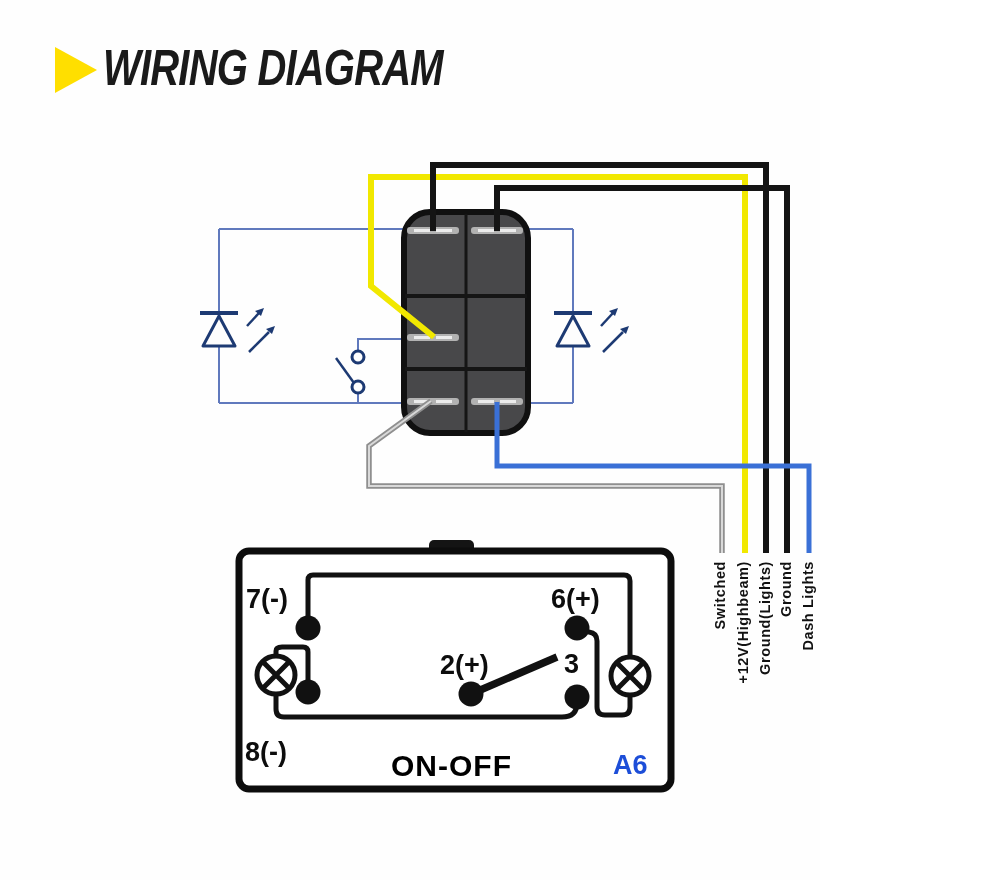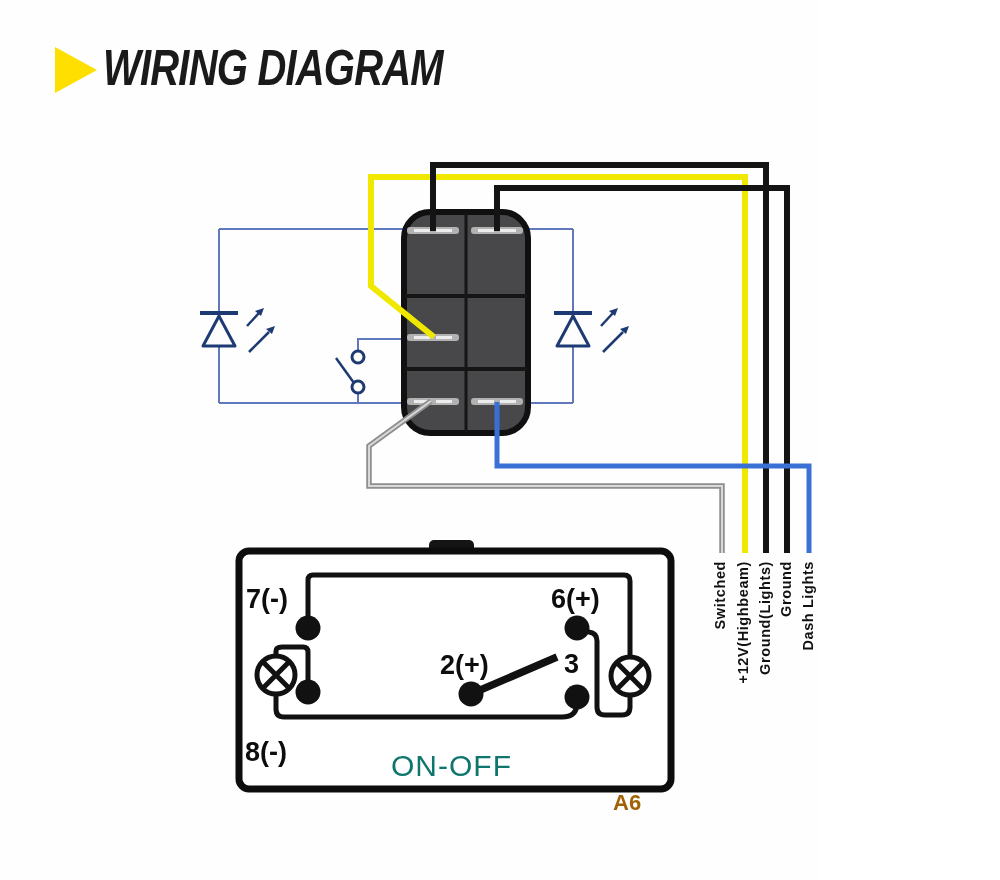--- a/index.html
+++ b/index.html
@@ -7,22 +7,22 @@
     position:relative;width:820px;height:880px;background:#fefefe;overflow:hidden;
     font-family:"Liberation Sans", sans-serif;
   }
   #diagram-svg{position:absolute;left:0;top:0;}
   .abs{position:absolute;}
   .title-text{
     font-style:italic;font-weight:bold;font-size:50px;line-height:48px;color:#1a1a1a;
     letter-spacing:-1px;transform:scaleX(0.8);transform-origin:0 0;white-space:nowrap;
   }
   .pin-label{font-weight:bold;font-size:27px;color:#0d0d0d;white-space:nowrap;}
-  .mode-label{font-weight:normal;font-size:30px;color:#0f766e;letter-spacing:1px;white-space:nowrap;}
-  .model-label{font-weight:bold;font-size:22px;color:#a16207;white-space:nowrap;margin-top:40px;}
+  .mode-label{font-weight:bold;font-size:30px;color:#000000;letter-spacing:1px;white-space:nowrap;}
+  .model-label{font-weight:bold;font-size:27px;color:#1d4ed8;white-space:nowrap;}
   .vlabel{
     writing-mode:vertical-rl;transform:rotate(180deg);
     font-weight:bold;font-size:14.5px;letter-spacing:0.6px;color:#111;white-space:nowrap;
   }
 </style>
 </head>
 <body>
 
 <div id="stage">
 

